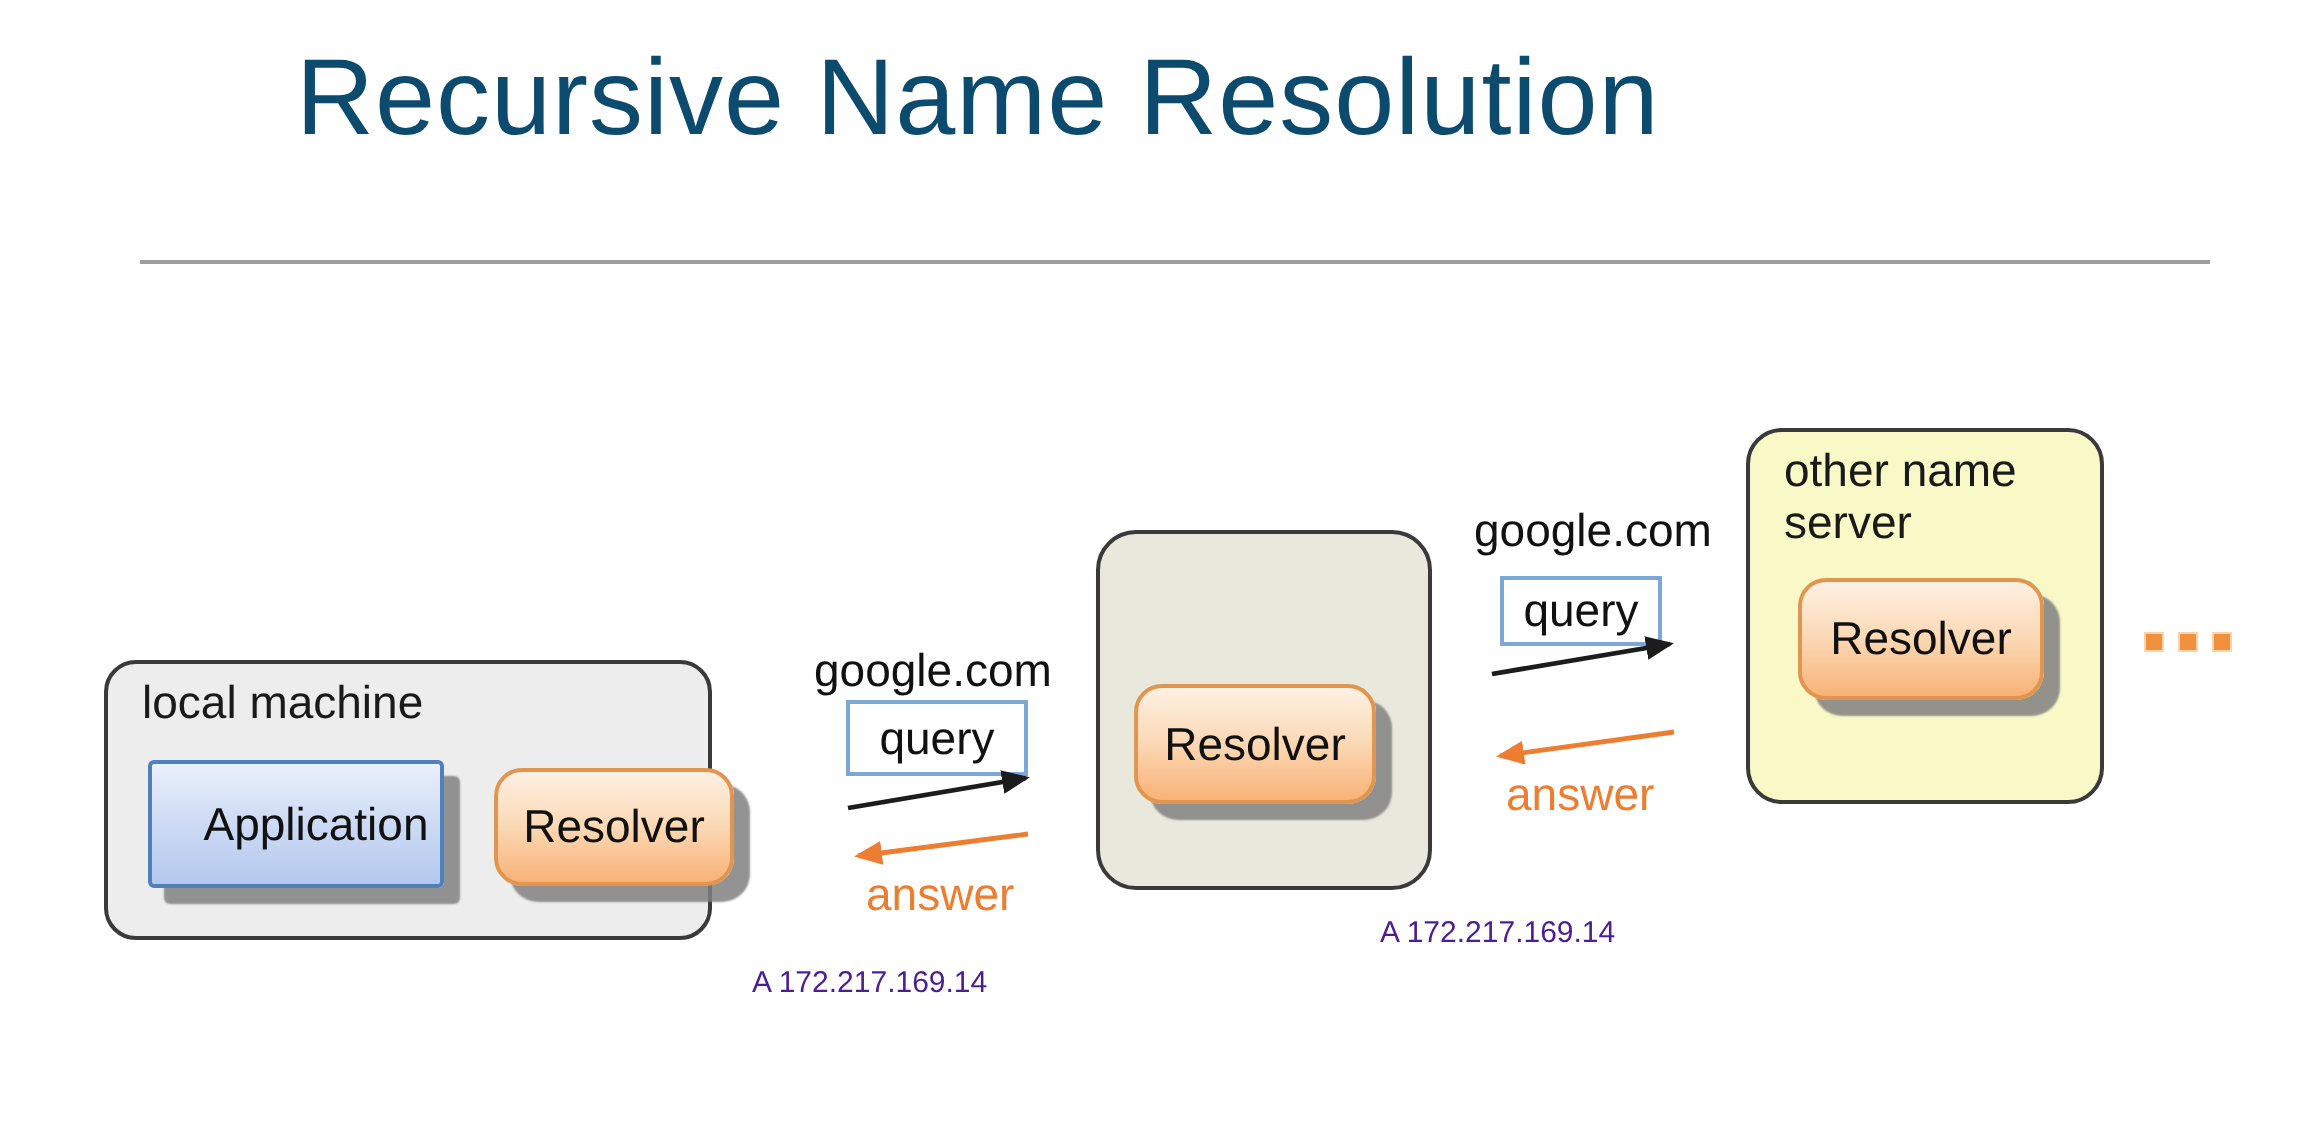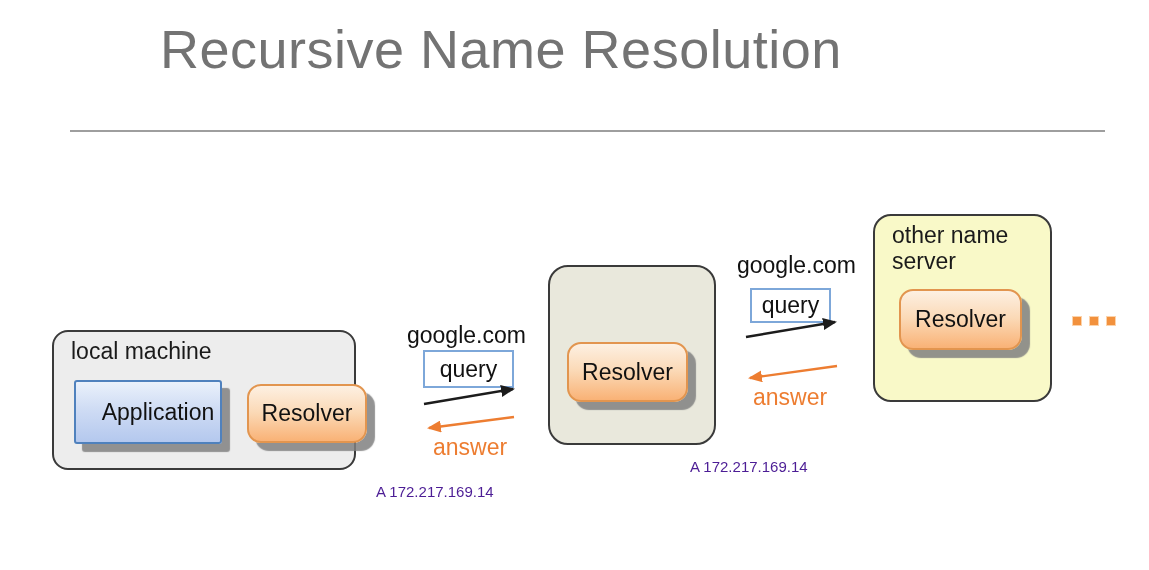--- a/index.html
+++ b/index.html
@@ -1,22 +1,22 @@
 <!DOCTYPE html>
 <html><head>
 <meta charset="utf-8">
 <style>
   html,body{margin:0;padding:0;background:#ffffff;}
   #stage{
     position:relative;width:1149px;height:570px;background:#ffffff;
     font-family:"Liberation Sans",sans-serif;color:#1a1a1a;overflow:hidden;
   }
   .title{
-    position:absolute;left:160px;top:18px;font-size:54px;letter-spacing:0.5px;
-    color:#737373;font-weight:500;white-space:nowrap;
+    position:absolute;left:148px;top:18px;font-size:54px;letter-spacing:0.5px;
+    color:#0c4a6e;font-weight:500;white-space:nowrap;
   }
   .divider{
     position:absolute;left:70px;top:130px;width:1035px;height:2px;background:#9e9e9e;
   }
   
   .node-box{position:absolute;border:2px solid #3a3a3a;box-sizing:border-box;}
   .lm-box{left:52px;top:330px;width:304px;height:140px;background:#ededed;border-radius:16px;}
   .lns-box{left:548px;top:265px;width:168px;height:180px;background:#e9e8dc;border-radius:20px;}
   .ons-box{left:873px;top:214px;width:179px;height:188px;background:#f9f9c8;border-radius:18px;}
   .node-label{position:absolute;left:17px;top:7px;font-size:23px;line-height:1.12;color:#1a1a1a;}

